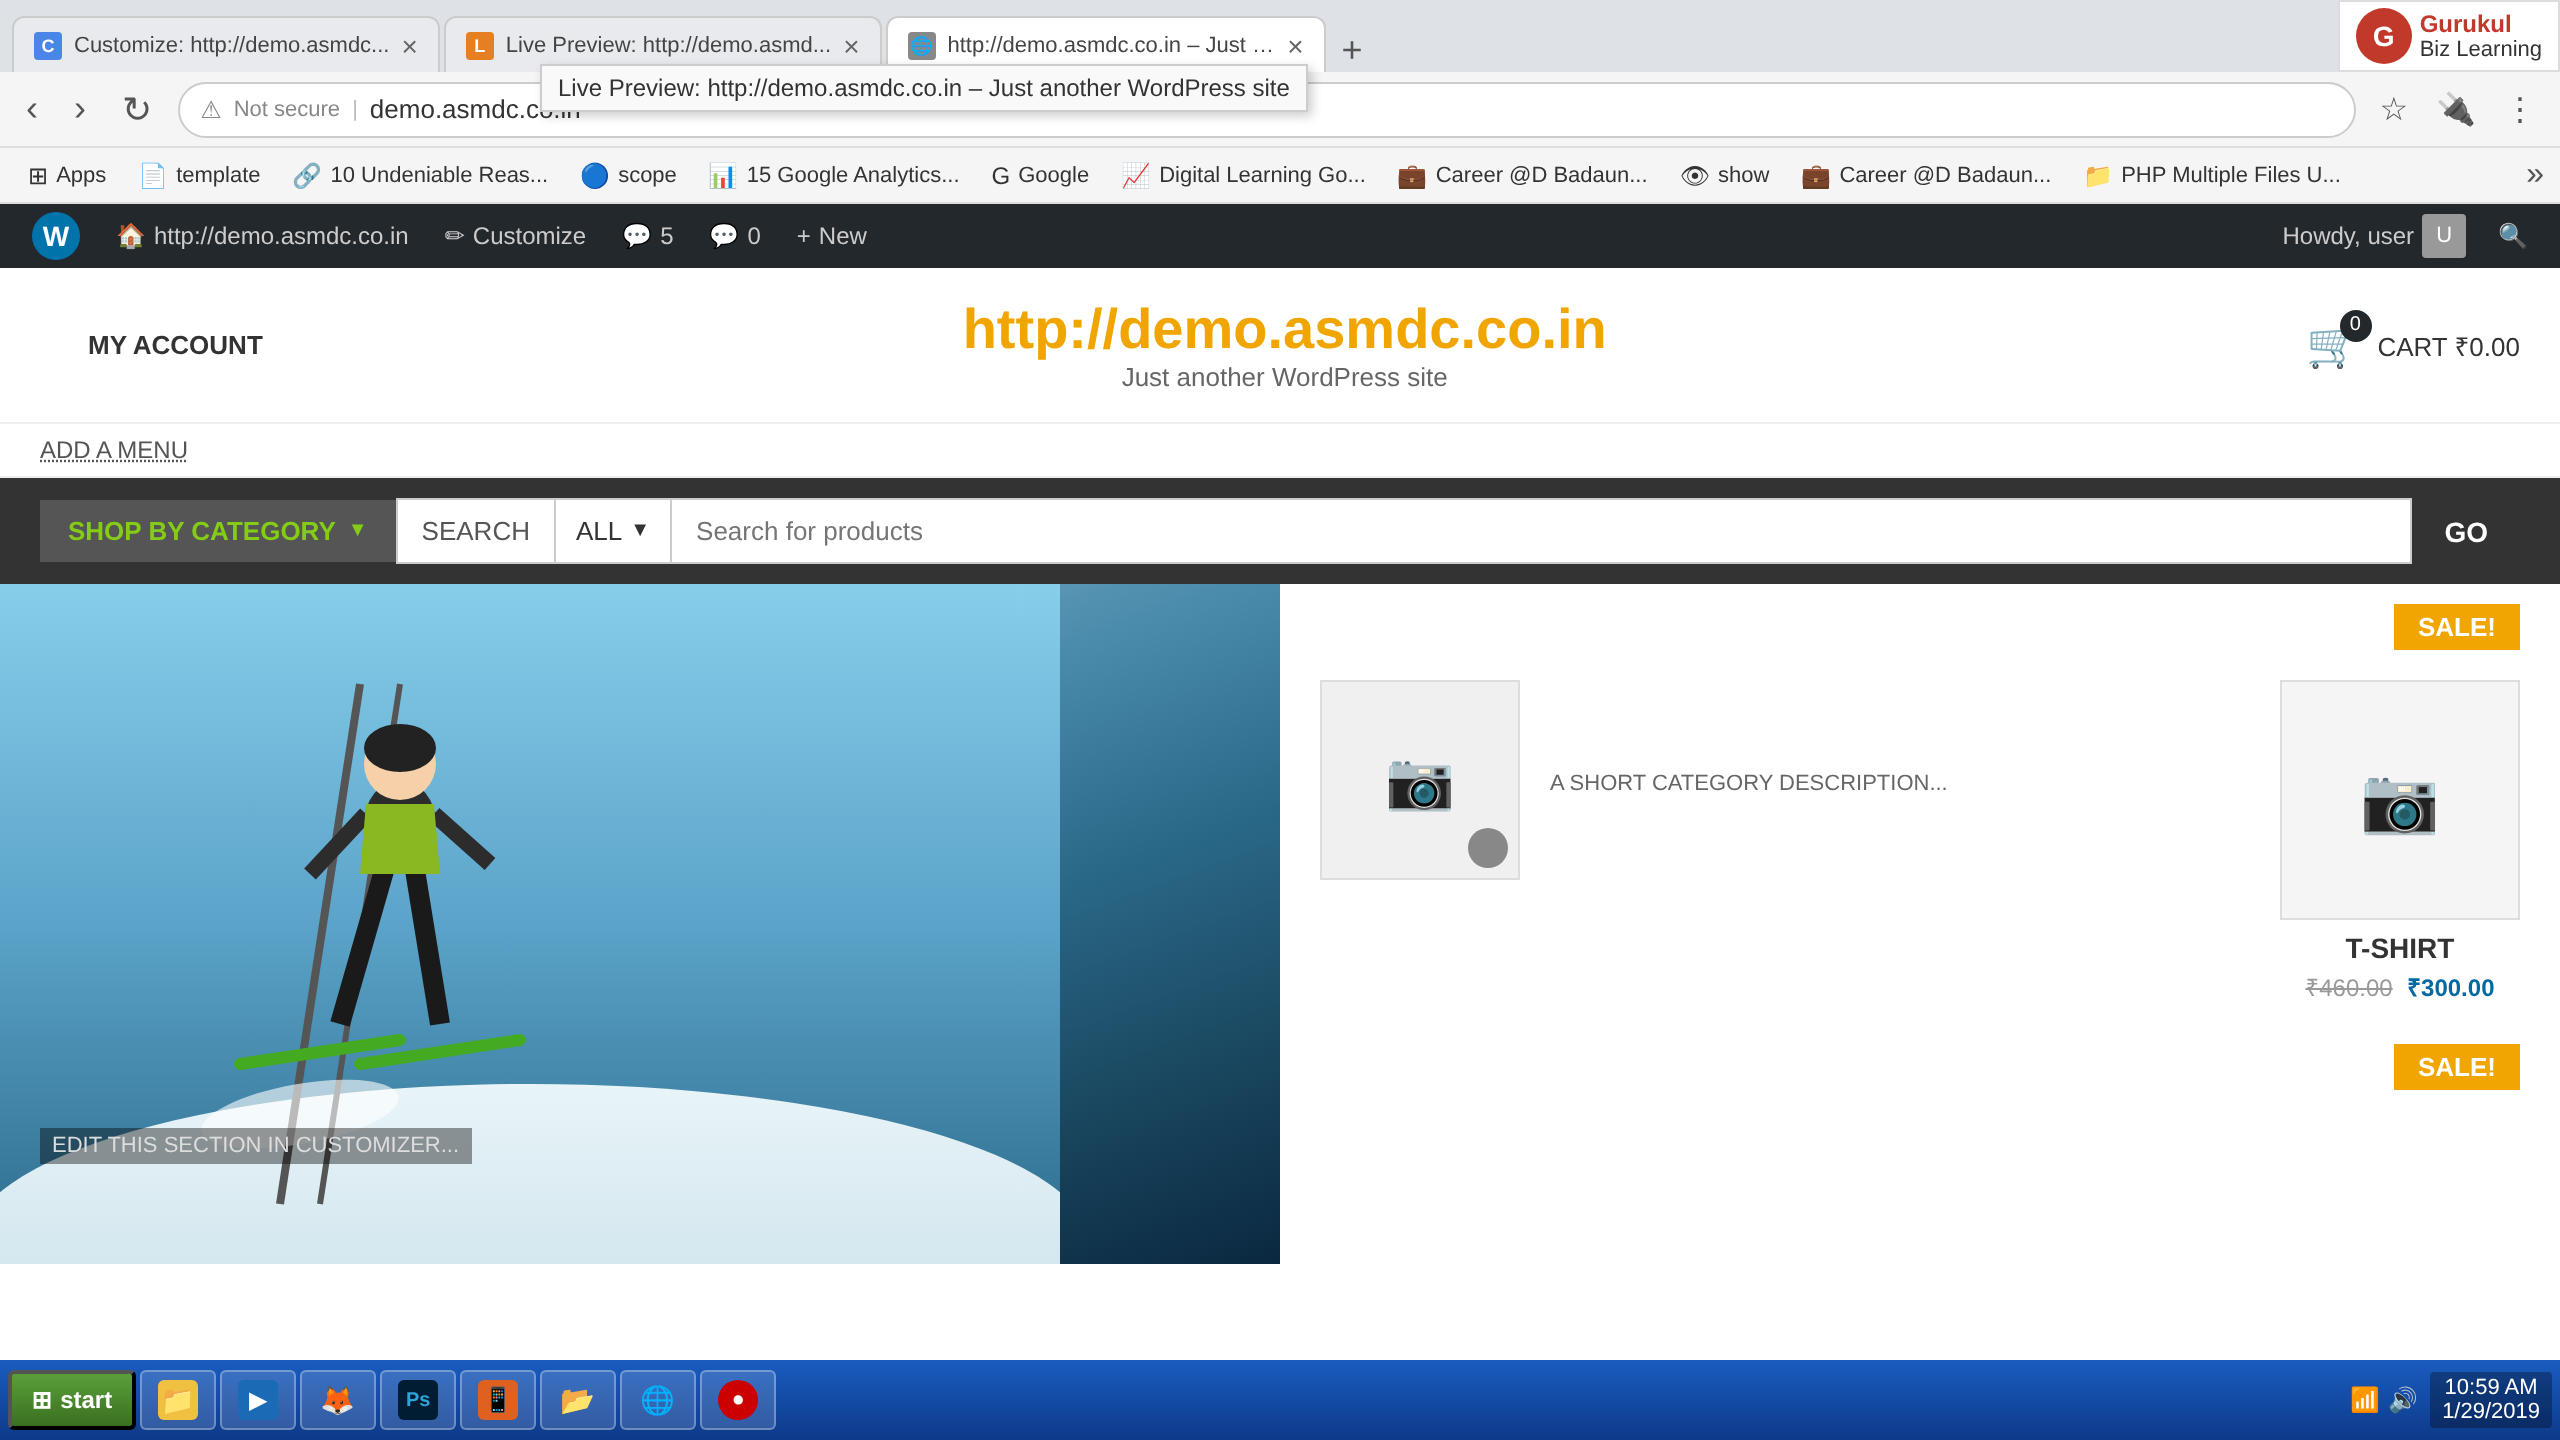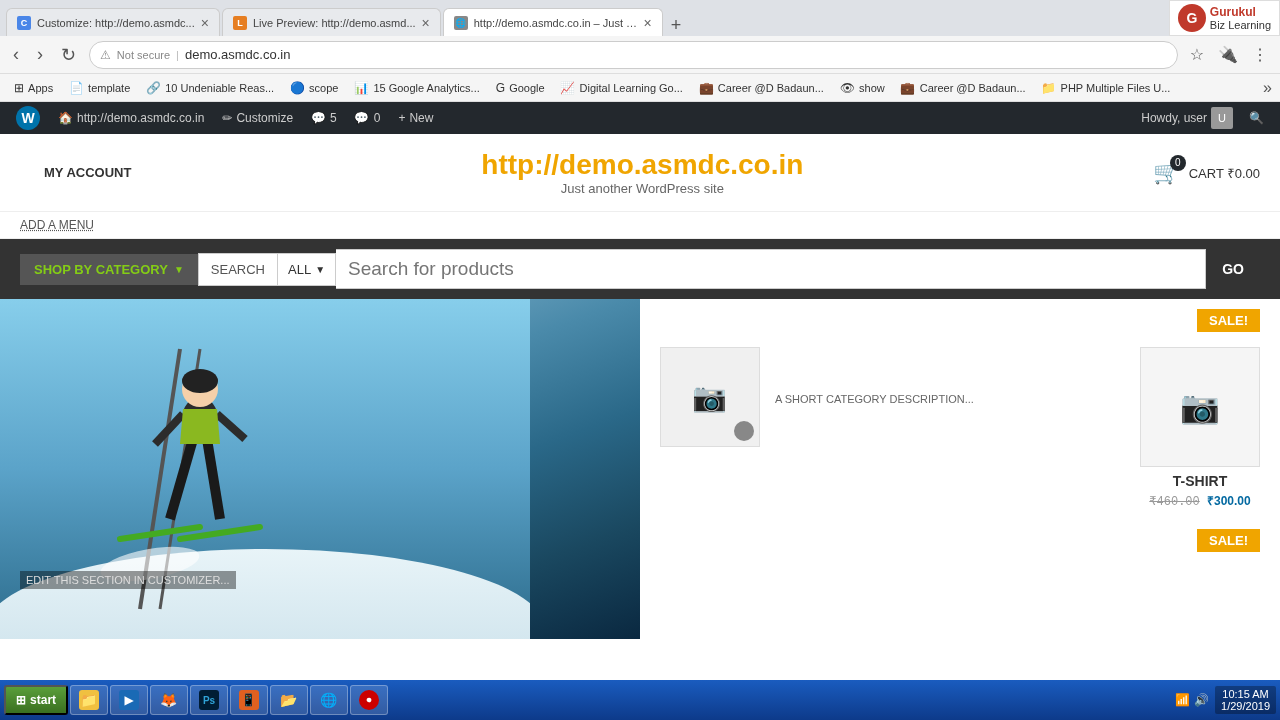--- a/index.html
+++ b/index.html
@@ -49,21 +49,21 @@
     .cart-text { font-size: 13px; color: #333; }
 
     .add-menu-bar { padding: 6px 20px; border-bottom: 1px solid #eee; font-size: 12px; color: #555; }
 
     .search-bar { background: #333; padding: 10px 20px; display: flex; align-items: center; gap: 0; }
     .shop-by-cat { background: #555; color: #84cc16; padding: 8px 14px; font-size: 13px; border: none; cursor: pointer; display: flex; align-items: center; gap: 6px; font-weight: bold; }
     .shop-by-cat .arrow { font-size: 10px; }
     .search-label { background: #fff; padding: 8px 12px; font-size: 13px; color: #555; border: 1px solid #ccc; border-right: none; }
     .search-cat-select { background: #fff; border: 1px solid #ccc; padding: 8px 10px; font-size: 13px; color: #333; cursor: pointer; display: flex; align-items: center; gap: 4px; }
     .search-cat-select .dropdown-arrow { font-size: 10px; }
-    .search-input-field { flex: 1; border: 1px solid #ccc; border-left: none; padding: 8px 12px; font-size: 19px; outline: none; }
+    .search-input-field { flex: 1; border: 1px solid #ccc; border-left: none; padding: 8px 12px; font-size: 13px; outline: none; }
     .go-btn { background: #333; color: #fff; border: none; padding: 8px 16px; font-size: 14px; font-weight: bold; cursor: pointer; }
 
     
     .main-content { display: flex; gap: 0; padding: 0; }
     .hero-banner { width: 50%; min-height: 340px; position: relative; overflow: hidden; background: linear-gradient(135deg, #c8d8e8 0%, #a0bcd0 30%, #7090a8 60%, #3a5a78 100%); }
     .hero-ski-img { width: 100%; height: 340px; background: linear-gradient(160deg, #b0cce0 0%, #7aadc8 20%, #4a8aaa 40%, #2a6888 60%, #1a4860 80%, #0a2840 100%); position: relative; overflow: hidden; }
     .hero-text { position: absolute; bottom: 50px; left: 20px; color: #fff; }
     .hero-title { font-size: 28px; font-weight: bold; text-transform: uppercase; text-shadow: 1px 1px 3px rgba(0,0,0,0.7); }
     .hero-subtitle { font-size: 11px; color: #ddd; background: rgba(0,0,0,0.4); padding: 3px 6px; }
 
@@ -106,20 +106,21 @@
     <button class="tab-new">+</button>
 
     <div style="position:absolute; right:0; top:0; background:#fff; border:1px solid #ddd; display:flex; align-items:center; gap:4px; padding:2px 8px; height:36px;">
       <div style="width:28px;height:28px;background:#c0392b;border-radius:50%;display:flex;align-items:center;justify-content:center;color:#fff;font-weight:bold;font-size:14px;">G</div>
       <div>
         <div style="font-size:12px;font-weight:bold;color:#c0392b;">Gurukul</div>
         <div style="font-size:11px;color:#333;">Biz Learning</div>
       </div>
     </div>
 
+    <div class="tooltip-box">Live Preview: http://demo.asmdc.co.in – Just another WordPress site</div>
   </div>
 
   <div class="nav-bar">
     <button class="nav-btn">‹</button>
     <button class="nav-btn">›</button>
     <button class="nav-btn">↻</button>
     <div class="address-bar">
       <span class="lock-icon">⚠</span>
       <span style="font-size:11px;color:#888;">Not secure</span>
       <span style="color:#bbb;font-size:11px;">|</span>
@@ -326,21 +327,21 @@
             </div>
           </div>
         </div>
 
         <div style="cursor:pointer; text-align:center; margin-left:auto;">
           <div style="width:120px;height:120px;background:#f5f5f5;border:1px solid #ddd;display:flex;align-items:center;justify-content:center;margin:0 auto;">
             <span style="font-size:32px;color:#bbb;">📷</span>
           </div>
           <div style="font-size:14px;font-weight:bold;color:#333;margin-top:6px;">T-SHIRT</div>
           <div style="font-size:12px;margin-top:3px;">
-            <span style="text-decoration:line-through;color:#999;font-family:Liberation Mono, monospace;">₹460.00</span>
+            <span style="text-decoration:line-through;color:#999;">₹460.00</span>
             <span style="color:#0369a1;font-weight:bold;margin-left:4px;">₹300.00</span>
           </div>
         </div>
       </div>
 
       <div style="text-align:right;">
         <span class="sale-badge">SALE!</span>
       </div>
     </div>
   </div>
@@ -376,17 +377,17 @@
   <div class="taskbar-item">
     <div class="taskbar-icon" style="background:#cc0000;border-radius:50%;font-size:10px;color:#fff;">⏺</div>
   </div>
 
   <div class="taskbar-right">
     <div class="sys-icons">
       <span style="font-size:12px;">📶</span>
       <span style="font-size:12px;">🔊</span>
     </div>
     <div class="taskbar-clock">
-      <div>10:15 AM</div>
+      <div>10:59 AM</div>
       <div>1/29/2019</div>
     </div>
   </div>
 </div>
 
 </body></html>

